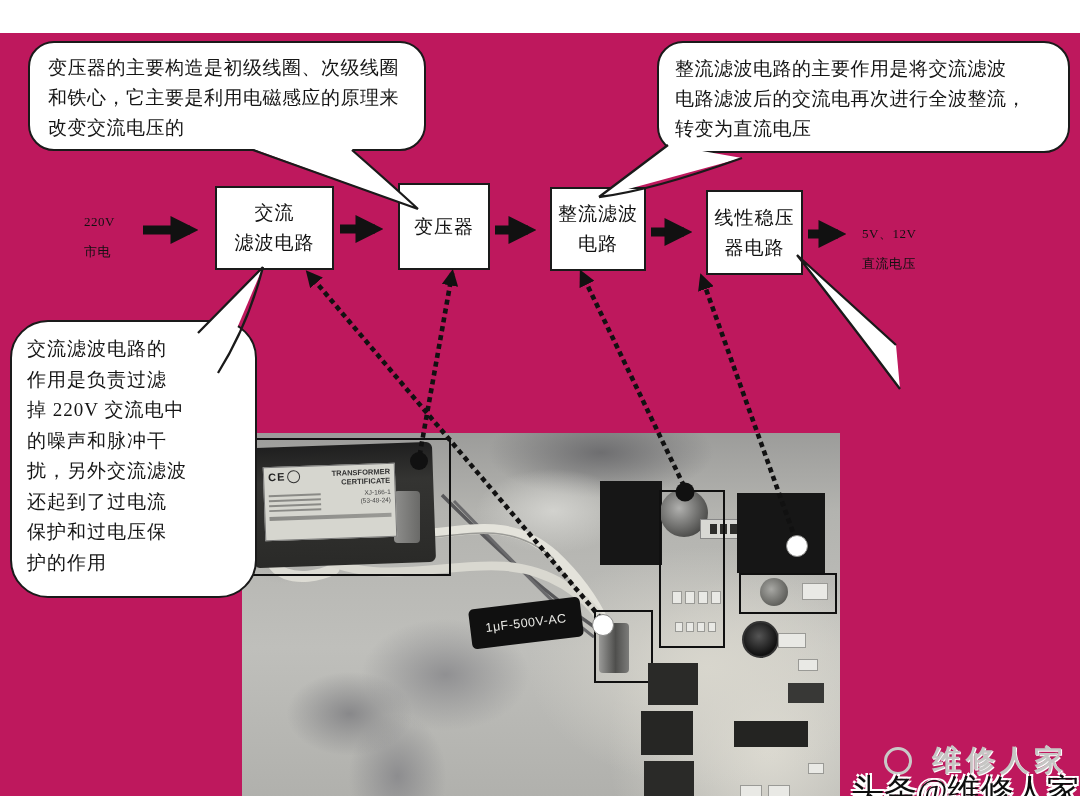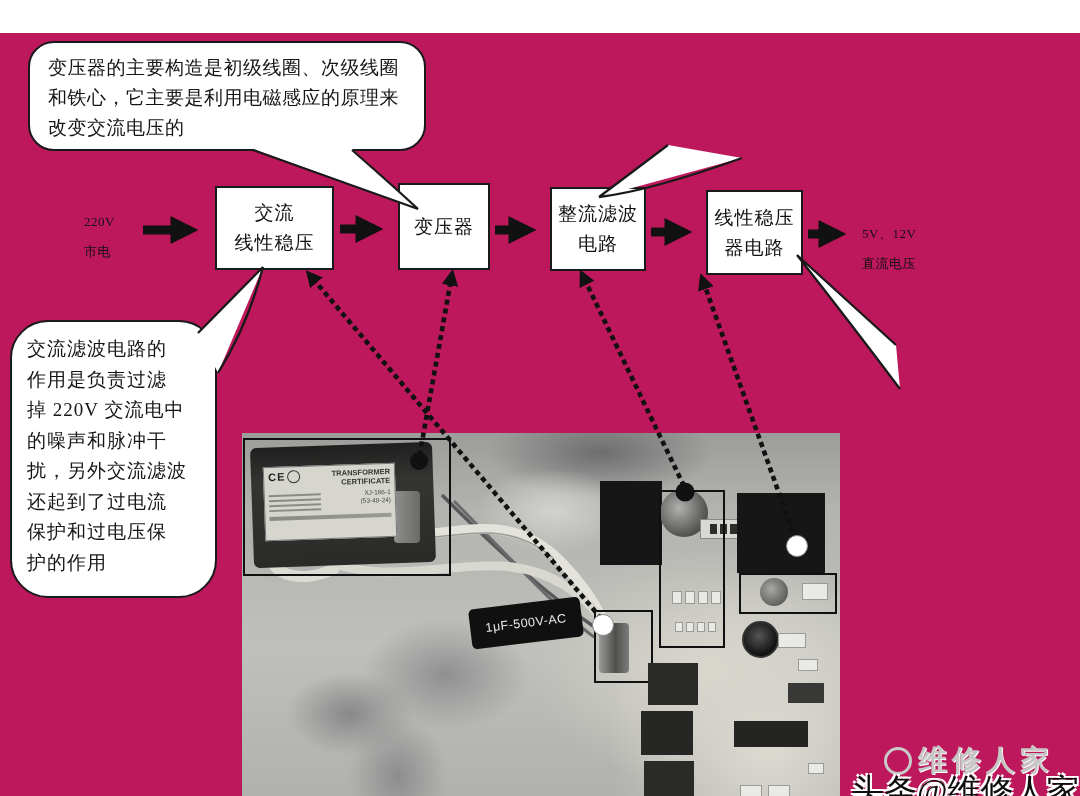--- a/index.html
+++ b/index.html
@@ -12,21 +12,21 @@
     position:absolute;background:#fff;border:2.5px solid #1a1a1a;
     box-sizing:border-box;z-index:2;
   }
   .bubble .txt{
     white-space:pre-line;color:#151515;
   }
   .bubble-tl{left:28px;top:8px;width:398px;height:110px;border-radius:26px;padding:10px 18px;}
   .bubble-tl .txt{font-size:19px;line-height:30px;letter-spacing:.5px;}
   .bubble-tr{left:657px;top:8px;width:413px;height:112px;border-radius:26px;padding:11px 16px;}
   .bubble-tr .txt{font-size:19px;line-height:30px;letter-spacing:.5px;}
-  .bubble-l{left:10px;top:287px;width:207px;height:278px;border-radius:38px;padding:12px 15px;}
+  .bubble-l{left:10px;top:287px;width:247px;height:278px;border-radius:38px;padding:12px 15px;}
   .bubble-l .txt{font-size:19px;line-height:30.5px;letter-spacing:1px;}
   .bubble-r{left:893px;top:288px;width:178px;height:196px;border-radius:34px;padding:15px 18px;}
   .bubble-r .txt{font-size:19px;line-height:31px;letter-spacing:1px;}
   
   .fbox{
     position:absolute;background:#fff;border:2.5px solid #1a1a1a;box-sizing:border-box;
     display:flex;align-items:center;justify-content:center;text-align:center;z-index:2;
   }
   .fbox .txt{white-space:pre-line;font-size:19px;line-height:30px;letter-spacing:1px;color:#111;}
   .iotext{position:absolute;z-index:2;white-space:pre-line;font-size:13px;line-height:30px;color:#111;letter-spacing:.5px;}
@@ -63,53 +63,58 @@
   #film-cap{position:absolute;left:228px;top:170px;width:112px;height:40px;background:#101010;border-radius:5px;transform:rotate(-7deg);display:flex;align-items:center;justify-content:center;}
   #film-cap .txt{color:#e8e8e4;font-size:12.5px;font-family:"Liberation Sans","DejaVu Sans",sans-serif;letter-spacing:.5px;}
   .cap-cyl{position:absolute;background:linear-gradient(90deg,#9a9a98,#4f4f4d 55%,#7c7c7a);border-radius:4px;}
   .smd{position:absolute;background:#e9e9e5;border:1px solid #9a9a96;box-sizing:border-box;}
   .slotcon{position:absolute;background:#d8d8d4;border:1px solid #888;box-sizing:border-box;display:flex;gap:3px;align-items:center;justify-content:center;}
   .slotcon i{width:7px;height:10px;background:#2d2d2b;display:block;}
   .circ{position:absolute;border-radius:50%;}
   
   #overlay{position:absolute;left:0;top:0;width:1080px;height:796px;z-index:3;pointer-events:none;}
   
-  #wm-ghost{position:absolute;left:884px;top:708px;z-index:4;display:flex;align-items:center;gap:6px;color:#c6c6c4;}
+  #wm-ghost{position:absolute;left:884px;top:708px;z-index:4;display:flex;align-items:center;gap:20px;color:#c6c6c4;}
   #wm-ghost .badge{width:28px;height:28px;border:3px solid #c9c9c7;border-radius:50%;box-sizing:border-box;}
   #wm-ghost .txt{font-size:29px;letter-spacing:5px;font-weight:bold;text-shadow:1px 1px 0 #fff;}
   #wm-main{position:absolute;left:851px;top:736px;z-index:5;font-size:33px;font-weight:normal;color:#0d0d0d;letter-spacing:0px;
     text-shadow:-2px -2px 0 #fff,2px -2px 0 #fff,-2px 2px 0 #fff,2px 2px 0 #fff,0 3px 0 #fff;}
   #page-bottom-strip{position:absolute;left:0;top:791px;width:1080px;height:5px;background:#dcdcda;z-index:0;}
 </style>
 </head>
 <body>
 
 <div id="stage">
 
   <div class="bubble bubble-tl">
     <div class="txt">变压器的主要构造是初级线圈、次级线圈
 和铁心，它主要是利用电磁感应的原理来
 改变交流电压的</div>
+  </div>
+  <div class="bubble bubble-tr">
+    <div class="txt">整流滤波电路的主要作用是将交流滤波
+电路滤波后的交流电再次进行全波整流，
+转变为直流电压</div>
   </div>
   <div class="bubble bubble-l">
     <div class="txt">交流滤波电路的
 作用是负责过滤
 掉 220V 交流电中
 的噪声和脉冲干
 扰，另外交流滤波
 还起到了过电流
 保护和过电压保
 护的作用</div>
   </div>
 
   <div class="iotext" style="left:84px;top:174px;">220V
 市电</div>
   <div class="fbox" style="left:215px;top:153px;width:119px;height:84px;">
     <div class="txt">交流
-线性稳压</div>
+滤波电路</div>
   </div>
   <div class="fbox" style="left:398px;top:150px;width:92px;height:87px;">
     <div class="txt">变压器</div>
   </div>
   <div class="fbox" style="left:550px;top:154px;width:96px;height:84px;">
     <div class="txt">整流滤波
 电路</div>
   </div>
   <div class="fbox" style="left:706px;top:157px;width:97px;height:85px;">
     <div class="txt">线性稳压

